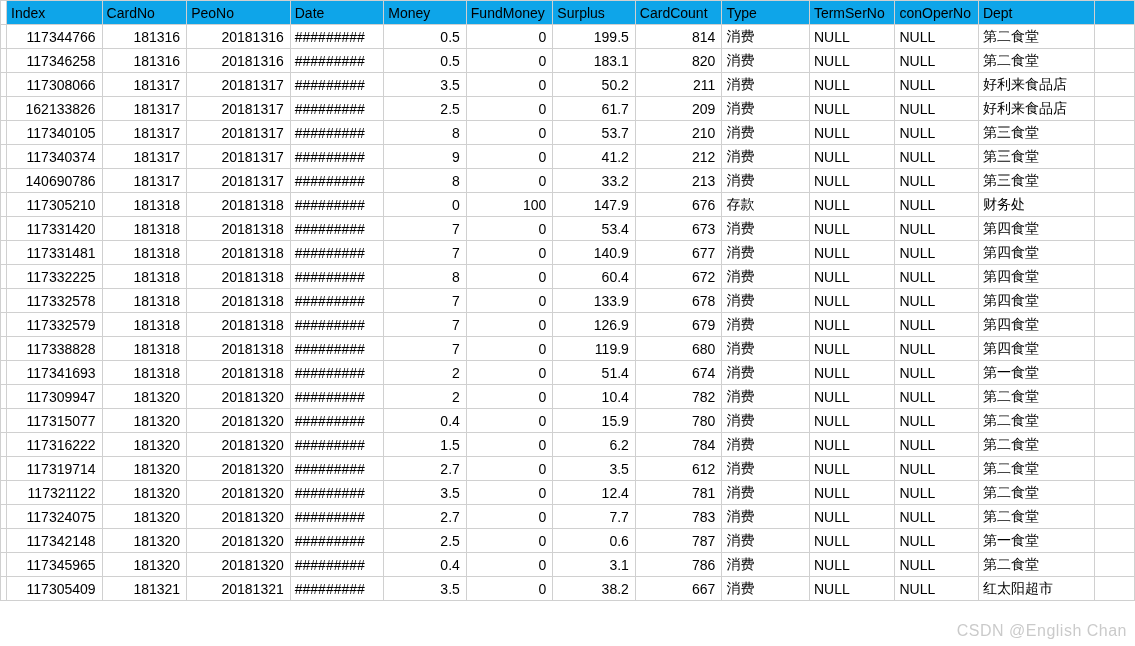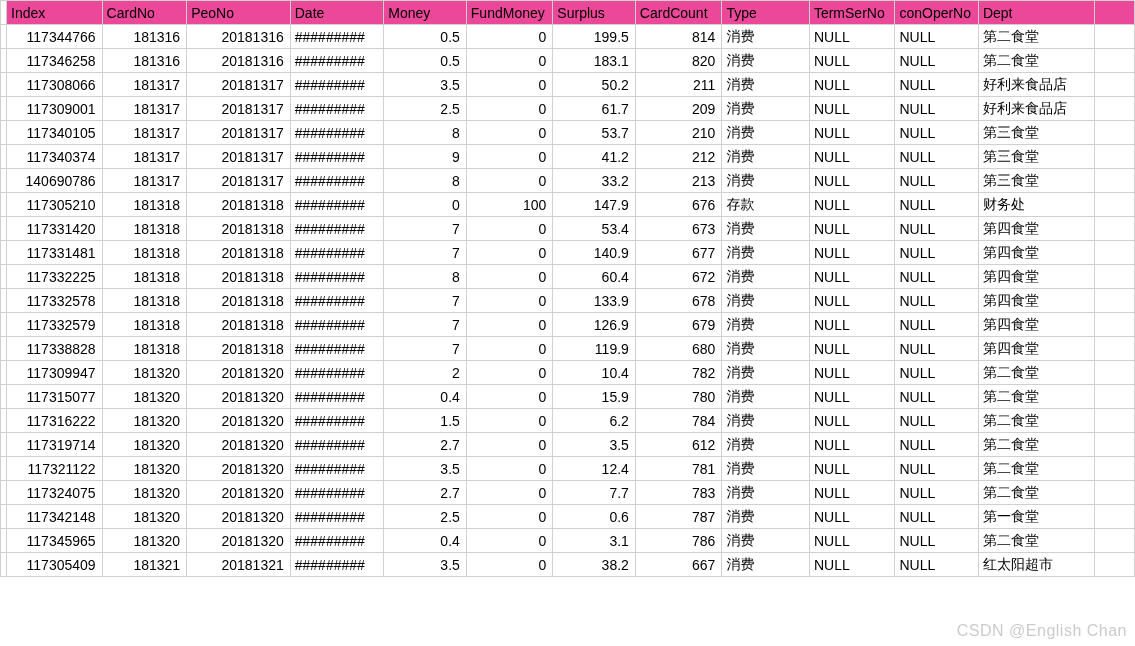--- a/index.html
+++ b/index.html
@@ -24,21 +24,21 @@
     padding: 2px 4px;
     height: 24px;
     white-space: nowrap;
     overflow: hidden;
     text-overflow: clip;
     font-weight: normal;
     vertical-align: middle;
   }
   th {
     text-align: left;
-    background: #ec4899;
+    background: #0ea5e9;
     font-weight: normal;
   }
   .num { text-align: right; padding-right: 6px;}
   .txt { text-align: left; }
   .rowhead { width: 6px; background: #fff; border-right: 1px solid #d0d0d0;}
   .selrow .rowhead { background: #fff; }
   .watermark {
     position: absolute;
     right: 8px;
     bottom: 6px;
@@ -133,21 +133,21 @@
         <td class="num">50.2</td>
         <td class="num">211</td>
         <td class="txt">消费</td>
         <td class="txt">NULL</td>
         <td class="txt">NULL</td>
         <td class="txt">好利来食品店</td>
         <td></td>
       </tr>
       <tr>
         <td class="rowhead"></td>
-        <td class="num">117309001</td>
+        <td class="num">162133826</td>
         <td class="num">181317</td>
         <td class="num">20181317</td>
         <td class="txt">#########</td>
         <td class="num">2.5</td>
         <td class="num">0</td>
         <td class="num">61.7</td>
         <td class="num">209</td>
         <td class="txt">消费</td>
         <td class="txt">NULL</td>
         <td class="txt">NULL</td>
@@ -305,20 +305,36 @@
         <td class="num">20181318</td>
         <td class="txt">#########</td>
         <td class="num">7</td>
         <td class="num">0</td>
         <td class="num">119.9</td>
         <td class="num">680</td>
         <td class="txt">消费</td>
         <td class="txt">NULL</td>
         <td class="txt">NULL</td>
         <td class="txt">第四食堂</td>
+        <td></td>
+      </tr>
+      <tr>
+        <td class="rowhead"></td>
+        <td class="num">117341693</td>
+        <td class="num">181318</td>
+        <td class="num">20181318</td>
+        <td class="txt">#########</td>
+        <td class="num">2</td>
+        <td class="num">0</td>
+        <td class="num">51.4</td>
+        <td class="num">674</td>
+        <td class="txt">消费</td>
+        <td class="txt">NULL</td>
+        <td class="txt">NULL</td>
+        <td class="txt">第一食堂</td>
         <td></td>
       </tr>
       <tr>
         <td class="rowhead"></td>
         <td class="num">117309947</td>
         <td class="num">181320</td>
         <td class="num">20181320</td>
         <td class="txt">#########</td>
         <td class="num">2</td>
         <td class="num">0</td>

